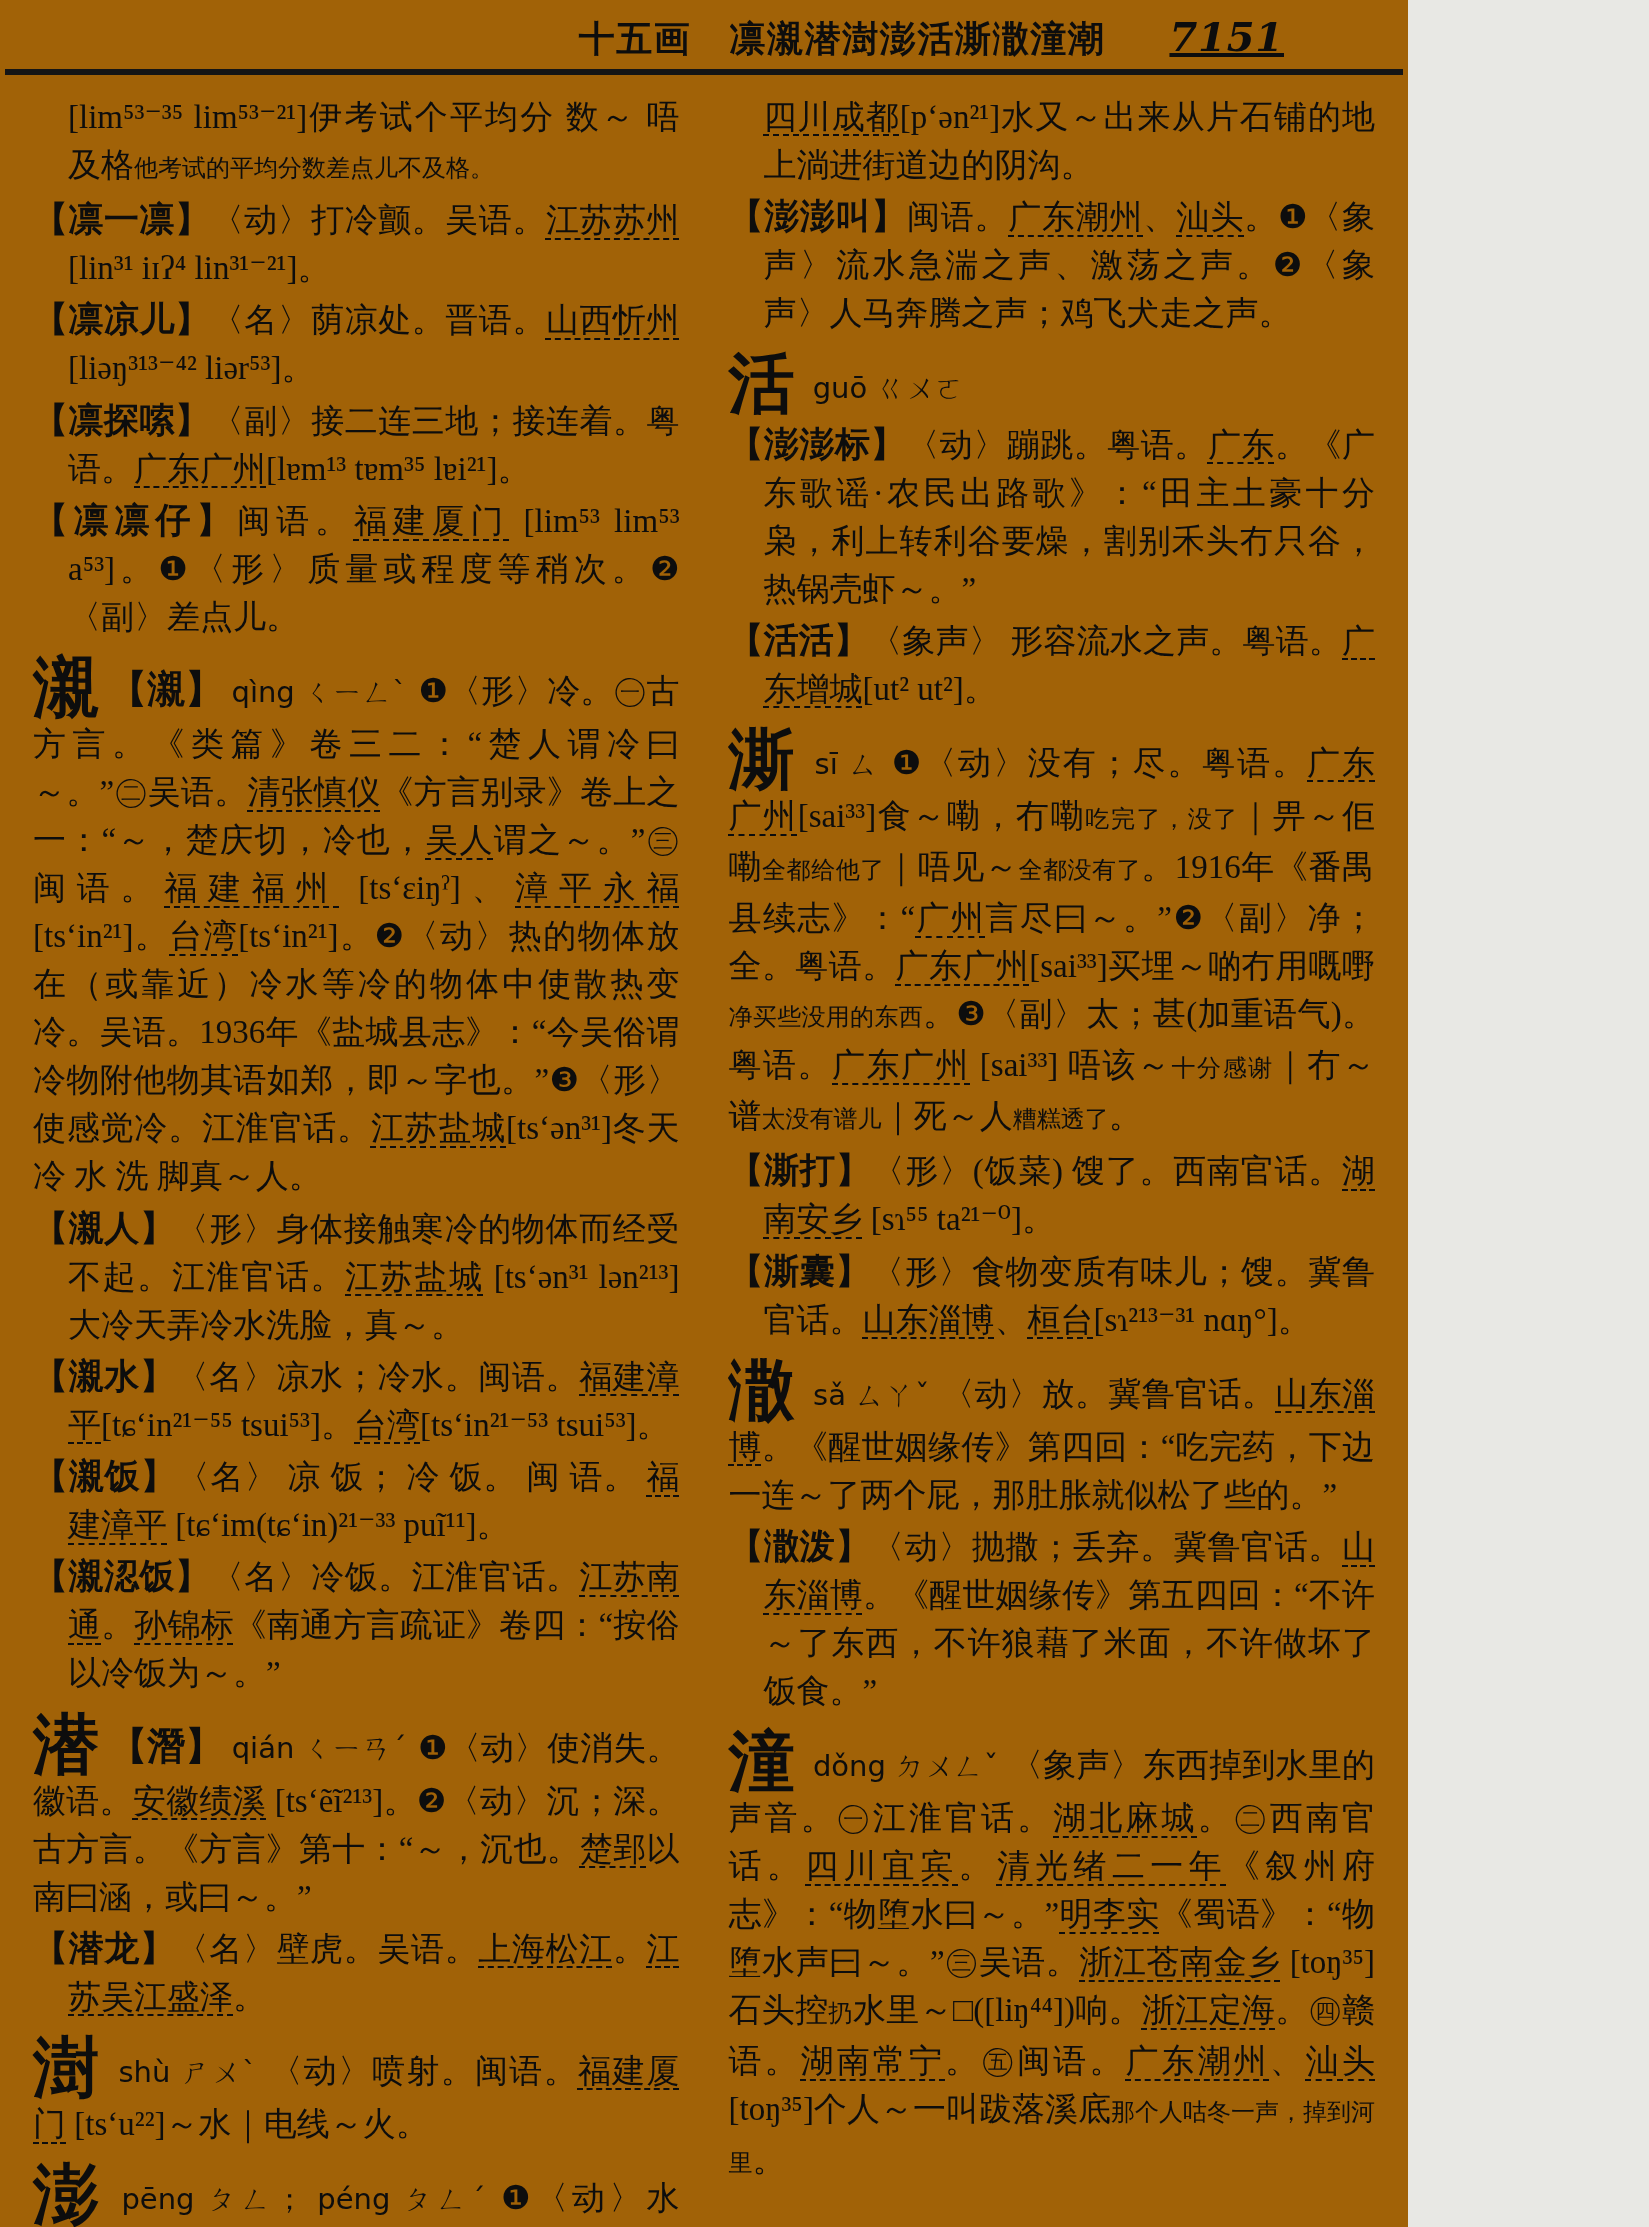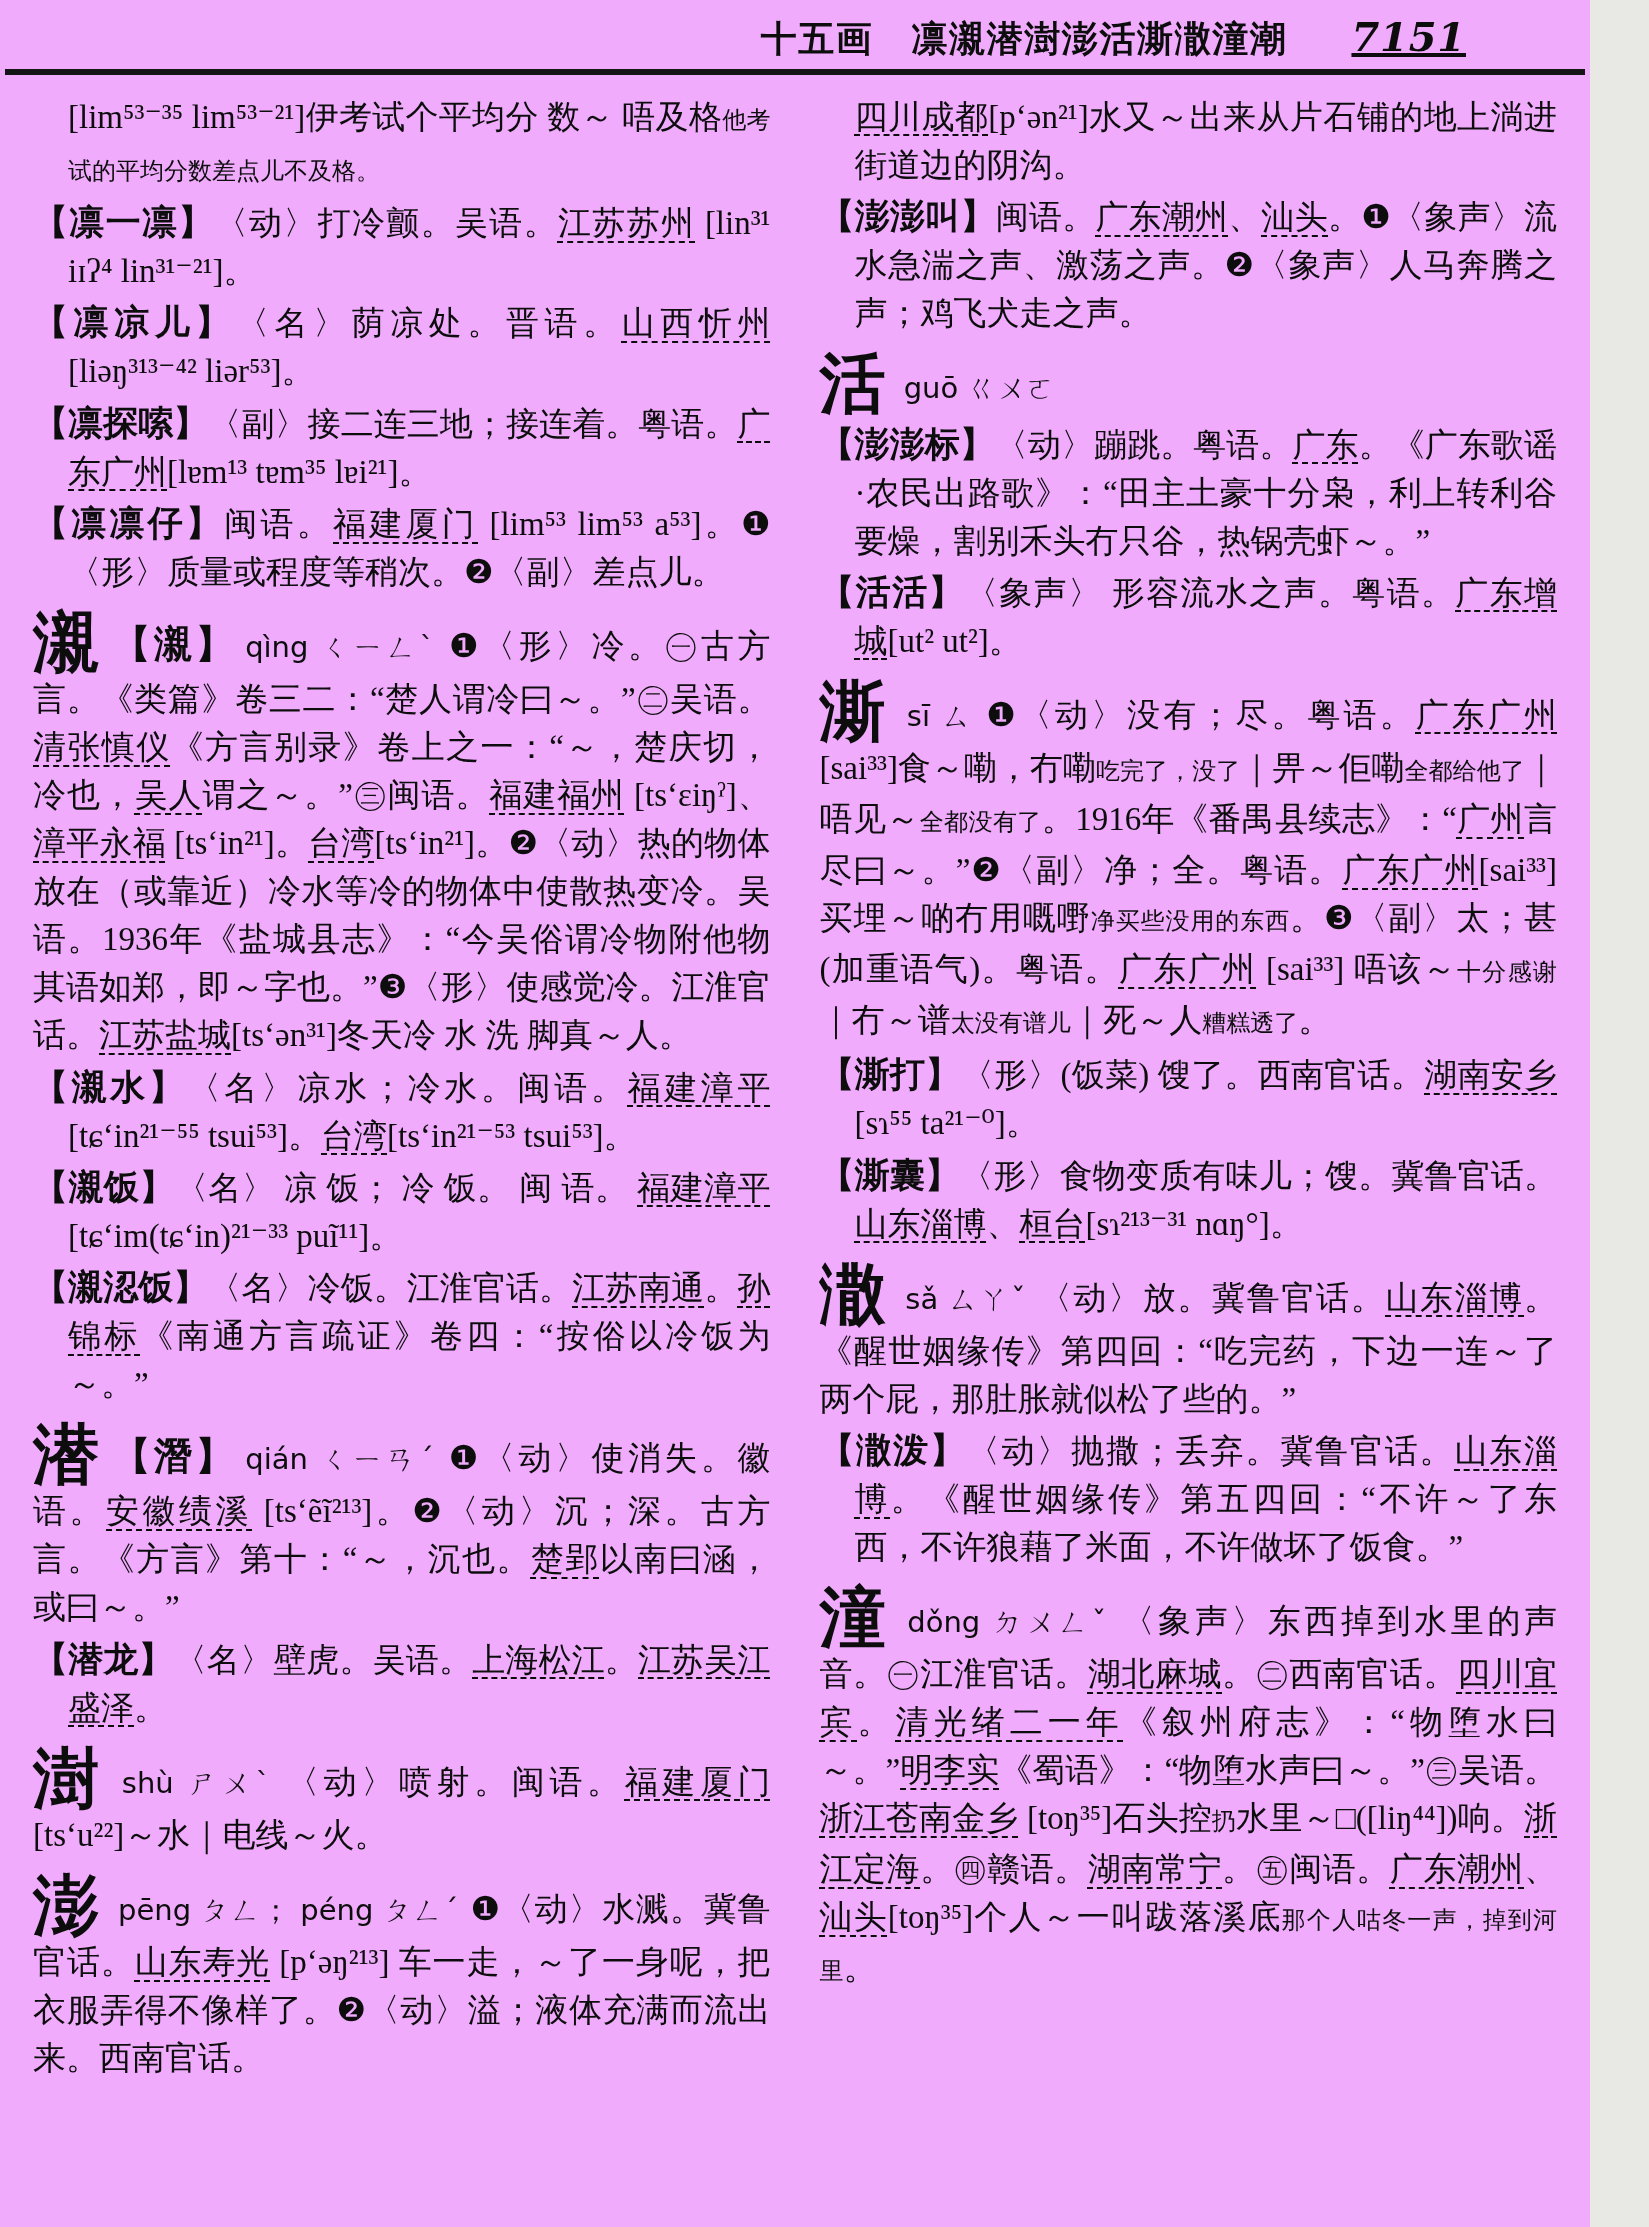--- a/index.html
+++ b/index.html
@@ -1,20 +1,20 @@
 <!DOCTYPE html>
 <html style="font-size:13.2px"><head>
 <meta charset="utf-8">
 <style>
   html,body{margin:0;padding:0;}
   body{background:#e8e8e4;}
   .page{
     position:relative;
-    width:1590px;height:2227px;
-    background:#f0abfc;
+    width:1408px;height:2227px;
+    background:#a16207;
     color:#0d0d0d;
     overflow:hidden;
     font-family:"Liberation Serif","DejaVu Serif",serif;
   }
   .header{
     display:flex;
     align-items:baseline;
     justify-content:flex-end;
     padding:13.2px 124px 3.3px 0;
     font-weight:700;
@@ -92,20 +92,21 @@
   </div>
   <div class="rule"></div>
   <div class="cols">
     <div class="col">
         <div class="entry cont"><span>[lim⁵³⁻³⁵ lim⁵³⁻²¹]伊考试个平均分 数～ 唔及格</span><span class="s">他考试的平均分数差点儿不及格。</span></div>
         <div class="entry word"><span class="hw">【凛一凛】</span><span>〈动〉打冷颤。吴语。</span><span class="u">江苏苏州</span><span> [lin³¹ iɪʔ⁴ lin³¹⁻²¹]。</span></div>
         <div class="entry word"><span class="hw">【凛凉儿】</span><span>〈名〉荫凉处。晋语。</span><span class="u">山西忻州</span><span> [liəŋ³¹³⁻⁴² liər⁵³]。</span></div>
         <div class="entry word"><span class="hw">【凛探嗦】</span><span>〈副〉接二连三地；接连着。粤语。</span><span class="u">广东广州</span><span>[lɐm¹³ tɐm³⁵ lɐi²¹]。</span></div>
         <div class="entry word"><span class="hw">【凛凛仔】</span><span>闽语。</span><span class="u">福建厦门</span><span> [lim⁵³ lim⁵³ a⁵³]。❶〈形〉质量或程度等稍次。❷〈副〉差点儿。</span></div>
         <div class="entry head"><span class="bigchar">瀙</span><span class="trad">【瀙】</span><span class="pron">qìng ㄑㄧㄥˋ</span><span>❶〈形〉冷。㊀古方言。《类篇》卷三二：“楚人谓冷曰～。”㊁吴语。</span><span class="u">清张慎仪</span><span>《方言别录》卷上之一：“～，楚庆切，冷也，</span><span class="u">吴人</span><span>谓之～。”㊂闽语。</span><span class="u">福建福州</span><span> [tsʻɛiŋˀ]、</span><span class="u">漳平永福</span><span> [tsʻin²¹]。</span><span class="u">台湾</span><span>[tsʻin²¹]。❷〈动〉热的物体放在（或靠近）冷水等冷的物体中使散热变冷。吴语。1936年《盐城县志》：“今吴俗谓冷物附他物其语如郑，即～字也。”❸〈形〉使感觉冷。江淮官话。</span><span class="u">江苏盐城</span><span>[tsʻən³¹]冬天冷 水 洗 脚真～人。</span></div>
+        <div class="entry word"><span class="hw">【瀙人】</span><span>〈形〉身体接触寒冷的物体而经受不起。江淮官话。</span><span class="u">江苏盐城</span><span> [tsʻən³¹ lən²¹³] 大冷天弄冷水洗脸，真～。</span></div>
         <div class="entry word"><span class="hw">【瀙水】</span><span>〈名〉凉水；冷水。闽语。</span><span class="u">福建漳平</span><span>[tɕʻin²¹⁻⁵⁵ tsui⁵³]。</span><span class="u">台湾</span><span>[tsʻin²¹⁻⁵³ tsui⁵³]。</span></div>
         <div class="entry word"><span class="hw">【瀙饭】</span><span>〈名〉 凉 饭； 冷 饭。 闽 语。 </span><span class="u">福建漳平</span><span> [tɕʻim(tɕʻin)²¹⁻³³ puĩ¹¹]。</span></div>
         <div class="entry word"><span class="hw">【瀙涊饭】</span><span>〈名〉冷饭。江淮官话。</span><span class="u">江苏南通</span><span>。</span><span class="u">孙锦标</span><span>《南通方言疏证》卷四：“按俗以冷饭为～。”</span></div>
         <div class="entry head"><span class="bigchar">潜</span><span class="trad">【潛】</span><span class="pron">qián ㄑㄧㄢˊ</span><span>❶〈动〉使消失。徽语。</span><span class="u">安徽绩溪</span><span> [tsʻẽĩ²¹³]。❷〈动〉沉；深。古方言。《方言》第十：“～，沉也。</span><span class="u">楚郢</span><span>以南曰涵，或曰～。”</span></div>
         <div class="entry word"><span class="hw">【潜龙】</span><span>〈名〉壁虎。吴语。</span><span class="u">上海松江</span><span>。</span><span class="u">江苏吴江盛泽</span><span>。</span></div>
         <div class="entry head"><span class="bigchar">澍</span><span class="pron">shù ㄕㄨˋ</span><span>〈动〉喷射。闽语。</span><span class="u">福建厦门</span><span> [tsʻu²²]～水｜电线～火。</span></div>
         <div class="entry head"><span class="bigchar">澎</span><span class="pron">pēng ㄆㄥ； péng ㄆㄥˊ</span><span>❶〈动〉水溅。冀鲁官话。</span><span class="u">山东寿光</span><span> [pʻəŋ²¹³] 车一走，～了一身呢，把衣服弄得不像样了。❷〈动〉溢；液体充满而流出来。西南官话。</span></div>
       </div>
     <div class="col">
         <div class="entry cont"><span class="u">四川成都</span><span>[pʻən²¹]水又～出来从片石铺的地上淌进街道边的阴沟。</span></div>

